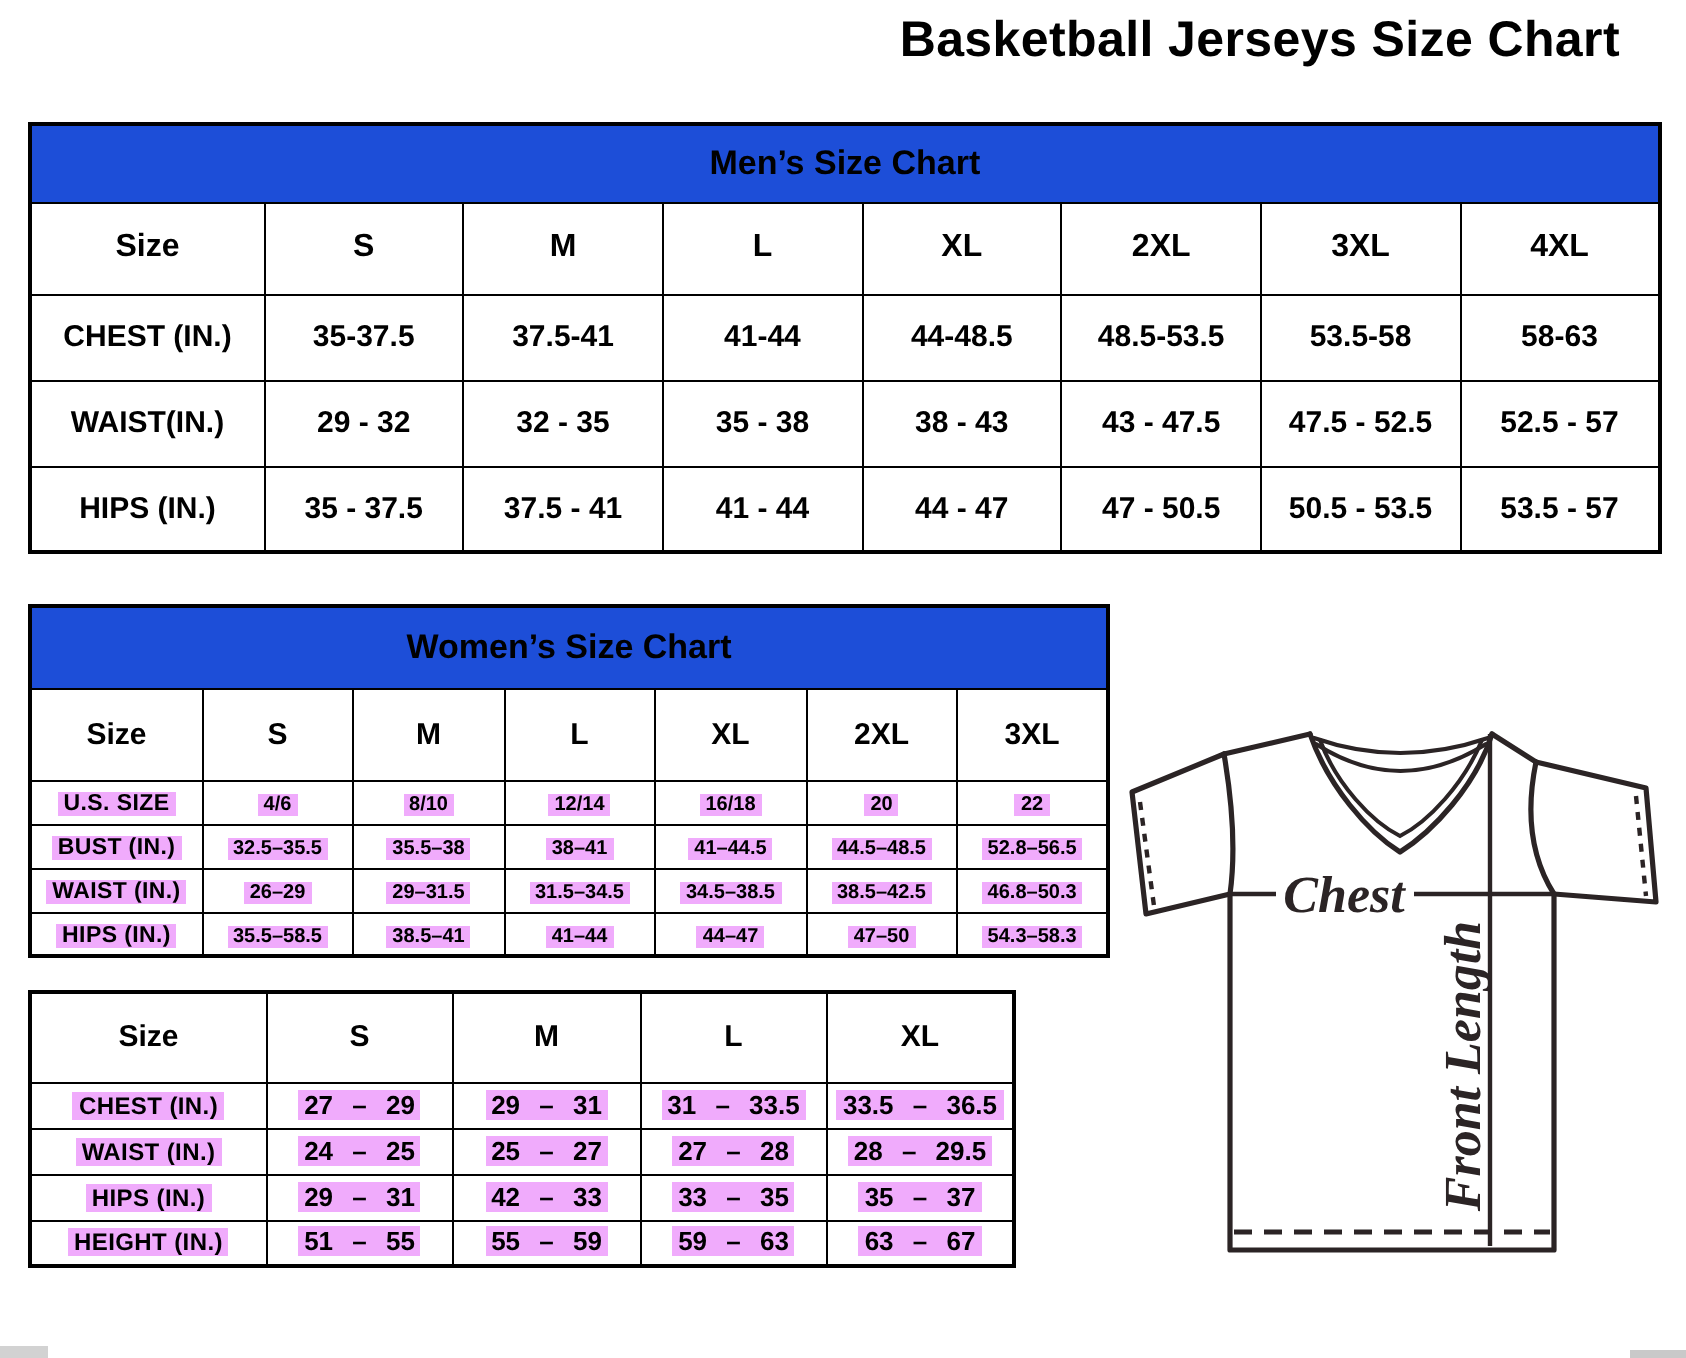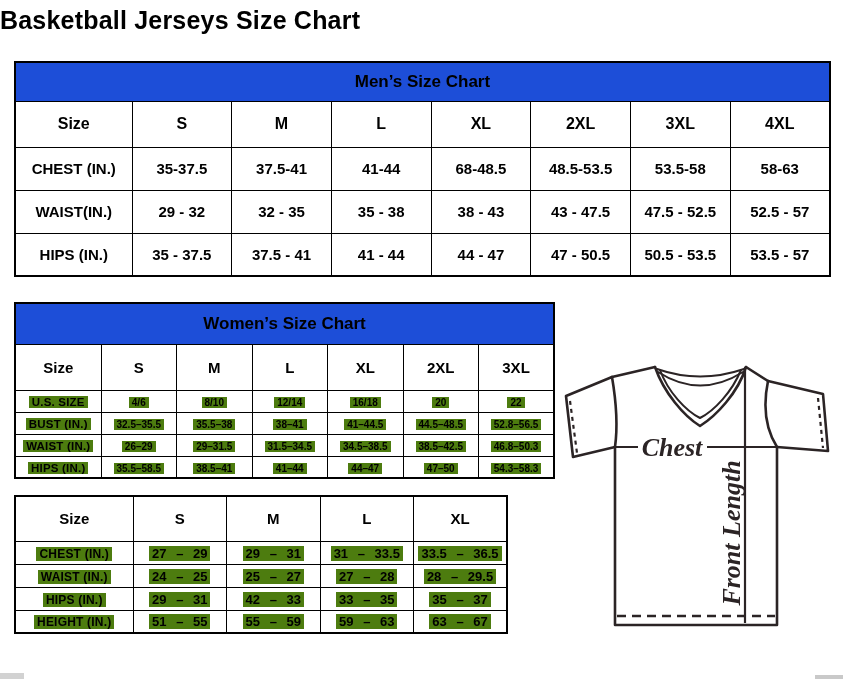--- a/index.html
+++ b/index.html
@@ -1,32 +1,32 @@
 <!DOCTYPE html>
 <html><head>
 <meta charset="utf-8">
 <style>
   html,body{margin:0;padding:0;background:#ffffff;}
   .sheet{position:relative;width:843px;height:679px;background:#ffffff;
          font-family:"Liberation Sans",sans-serif;color:#000;overflow:hidden;}
-  .page-title{position:absolute;top:6px;left:0;width:810px;text-align:left;
+  .page-title{position:absolute;top:6px;left:0;width:810px;text-align:right;
               font-size:25px;font-weight:bold;letter-spacing:0.2px;}
   table{border-collapse:collapse;table-layout:fixed;position:absolute;background:#fff;
         border:2px solid #000;}
   td{border:1px solid #000;text-align:center;vertical-align:middle;
      font-weight:bold;padding:0;overflow:hidden;}
   .band-td{background:#1d4ed8;font-size:17px;}
   #mens-table{left:14px;top:61px;width:815px;}
   #mens-table .hdr td{font-size:16px;}
   #mens-table .data td{font-size:15px;}
   #womens-table{left:14px;top:302px;width:539px;}
   #womens-table .hdr td{font-size:15px;}
   #youth-table{left:14px;top:495px;width:492px;}
   #youth-table .hdr td{font-size:15px;}
-  .hl{background:#4d7c0f;padding:0 3px;display:inline-block;}
+  .hl{background:#f0abfc;padding:0 3px;display:inline-block;}
   .w-label{font-size:11.5px;letter-spacing:0.2px;}
   .w-val{font-size:10px;}
   .y-label{font-size:12px;letter-spacing:0.2px;}
   .y-val{font-size:13px;word-spacing:6px;}
   
   .jersey{position:absolute;left:556px;top:358px;}
   .ol{fill:none;stroke:#2b2425;stroke-width:2.6;stroke-linejoin:round;stroke-linecap:round;}
   .dl{fill:none;stroke:#2b2425;stroke-width:2;stroke-linecap:round;}
   .dash{fill:none;stroke:#2b2425;stroke-width:2.2;stroke-dasharray:4,4;}
   .dash2{fill:none;stroke:#2b2425;stroke-width:2.4;stroke-dasharray:9,6;}
@@ -67,21 +67,21 @@
       <td>XL</td>
       <td>2XL</td>
       <td>3XL</td>
       <td>4XL</td>
     </tr>
     <tr class="data" style="height:43px">
       <td>CHEST (IN.)</td>
       <td>35-37.5</td>
       <td>37.5-41</td>
       <td>41-44</td>
-      <td>68-48.5</td>
+      <td>44-48.5</td>
       <td>48.5-53.5</td>
       <td>53.5-58</td>
       <td>58-63</td>
     </tr>
     <tr class="data" style="height:43px">
       <td>WAIST(IN.)</td>
       <td>29 - 32</td>
       <td>32 - 35</td>
       <td>35 - 38</td>
       <td>38 - 43</td>

